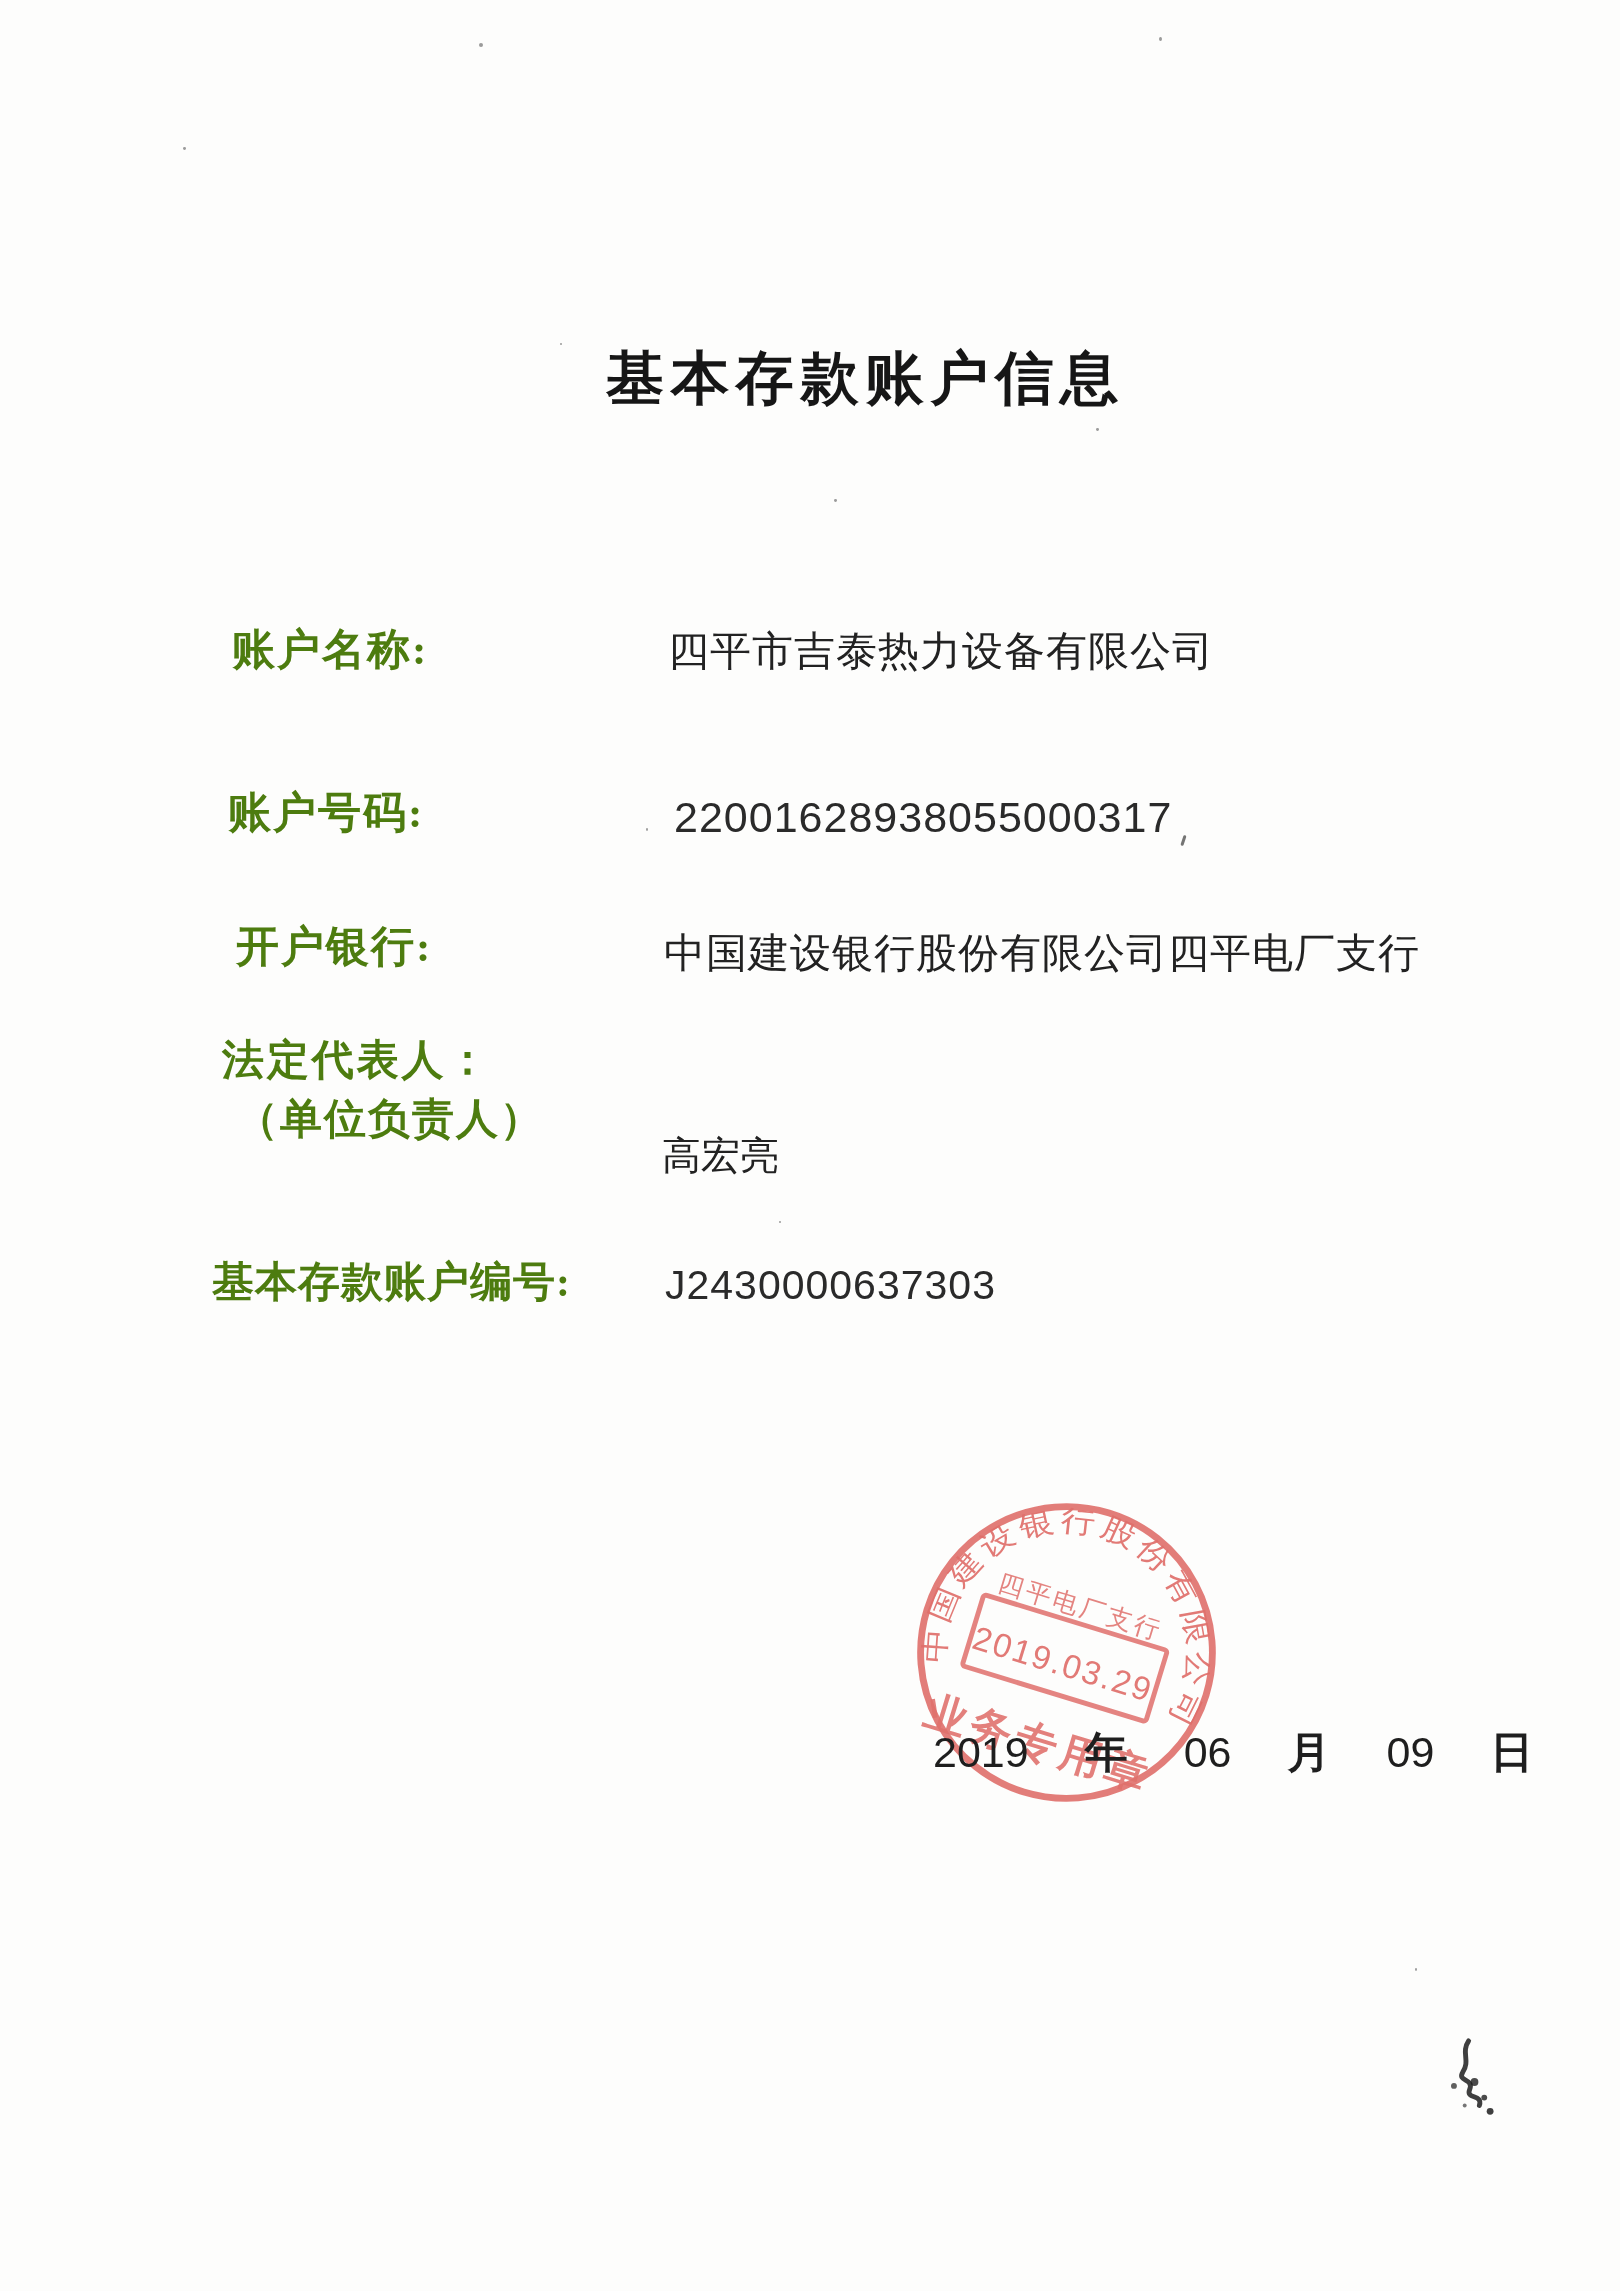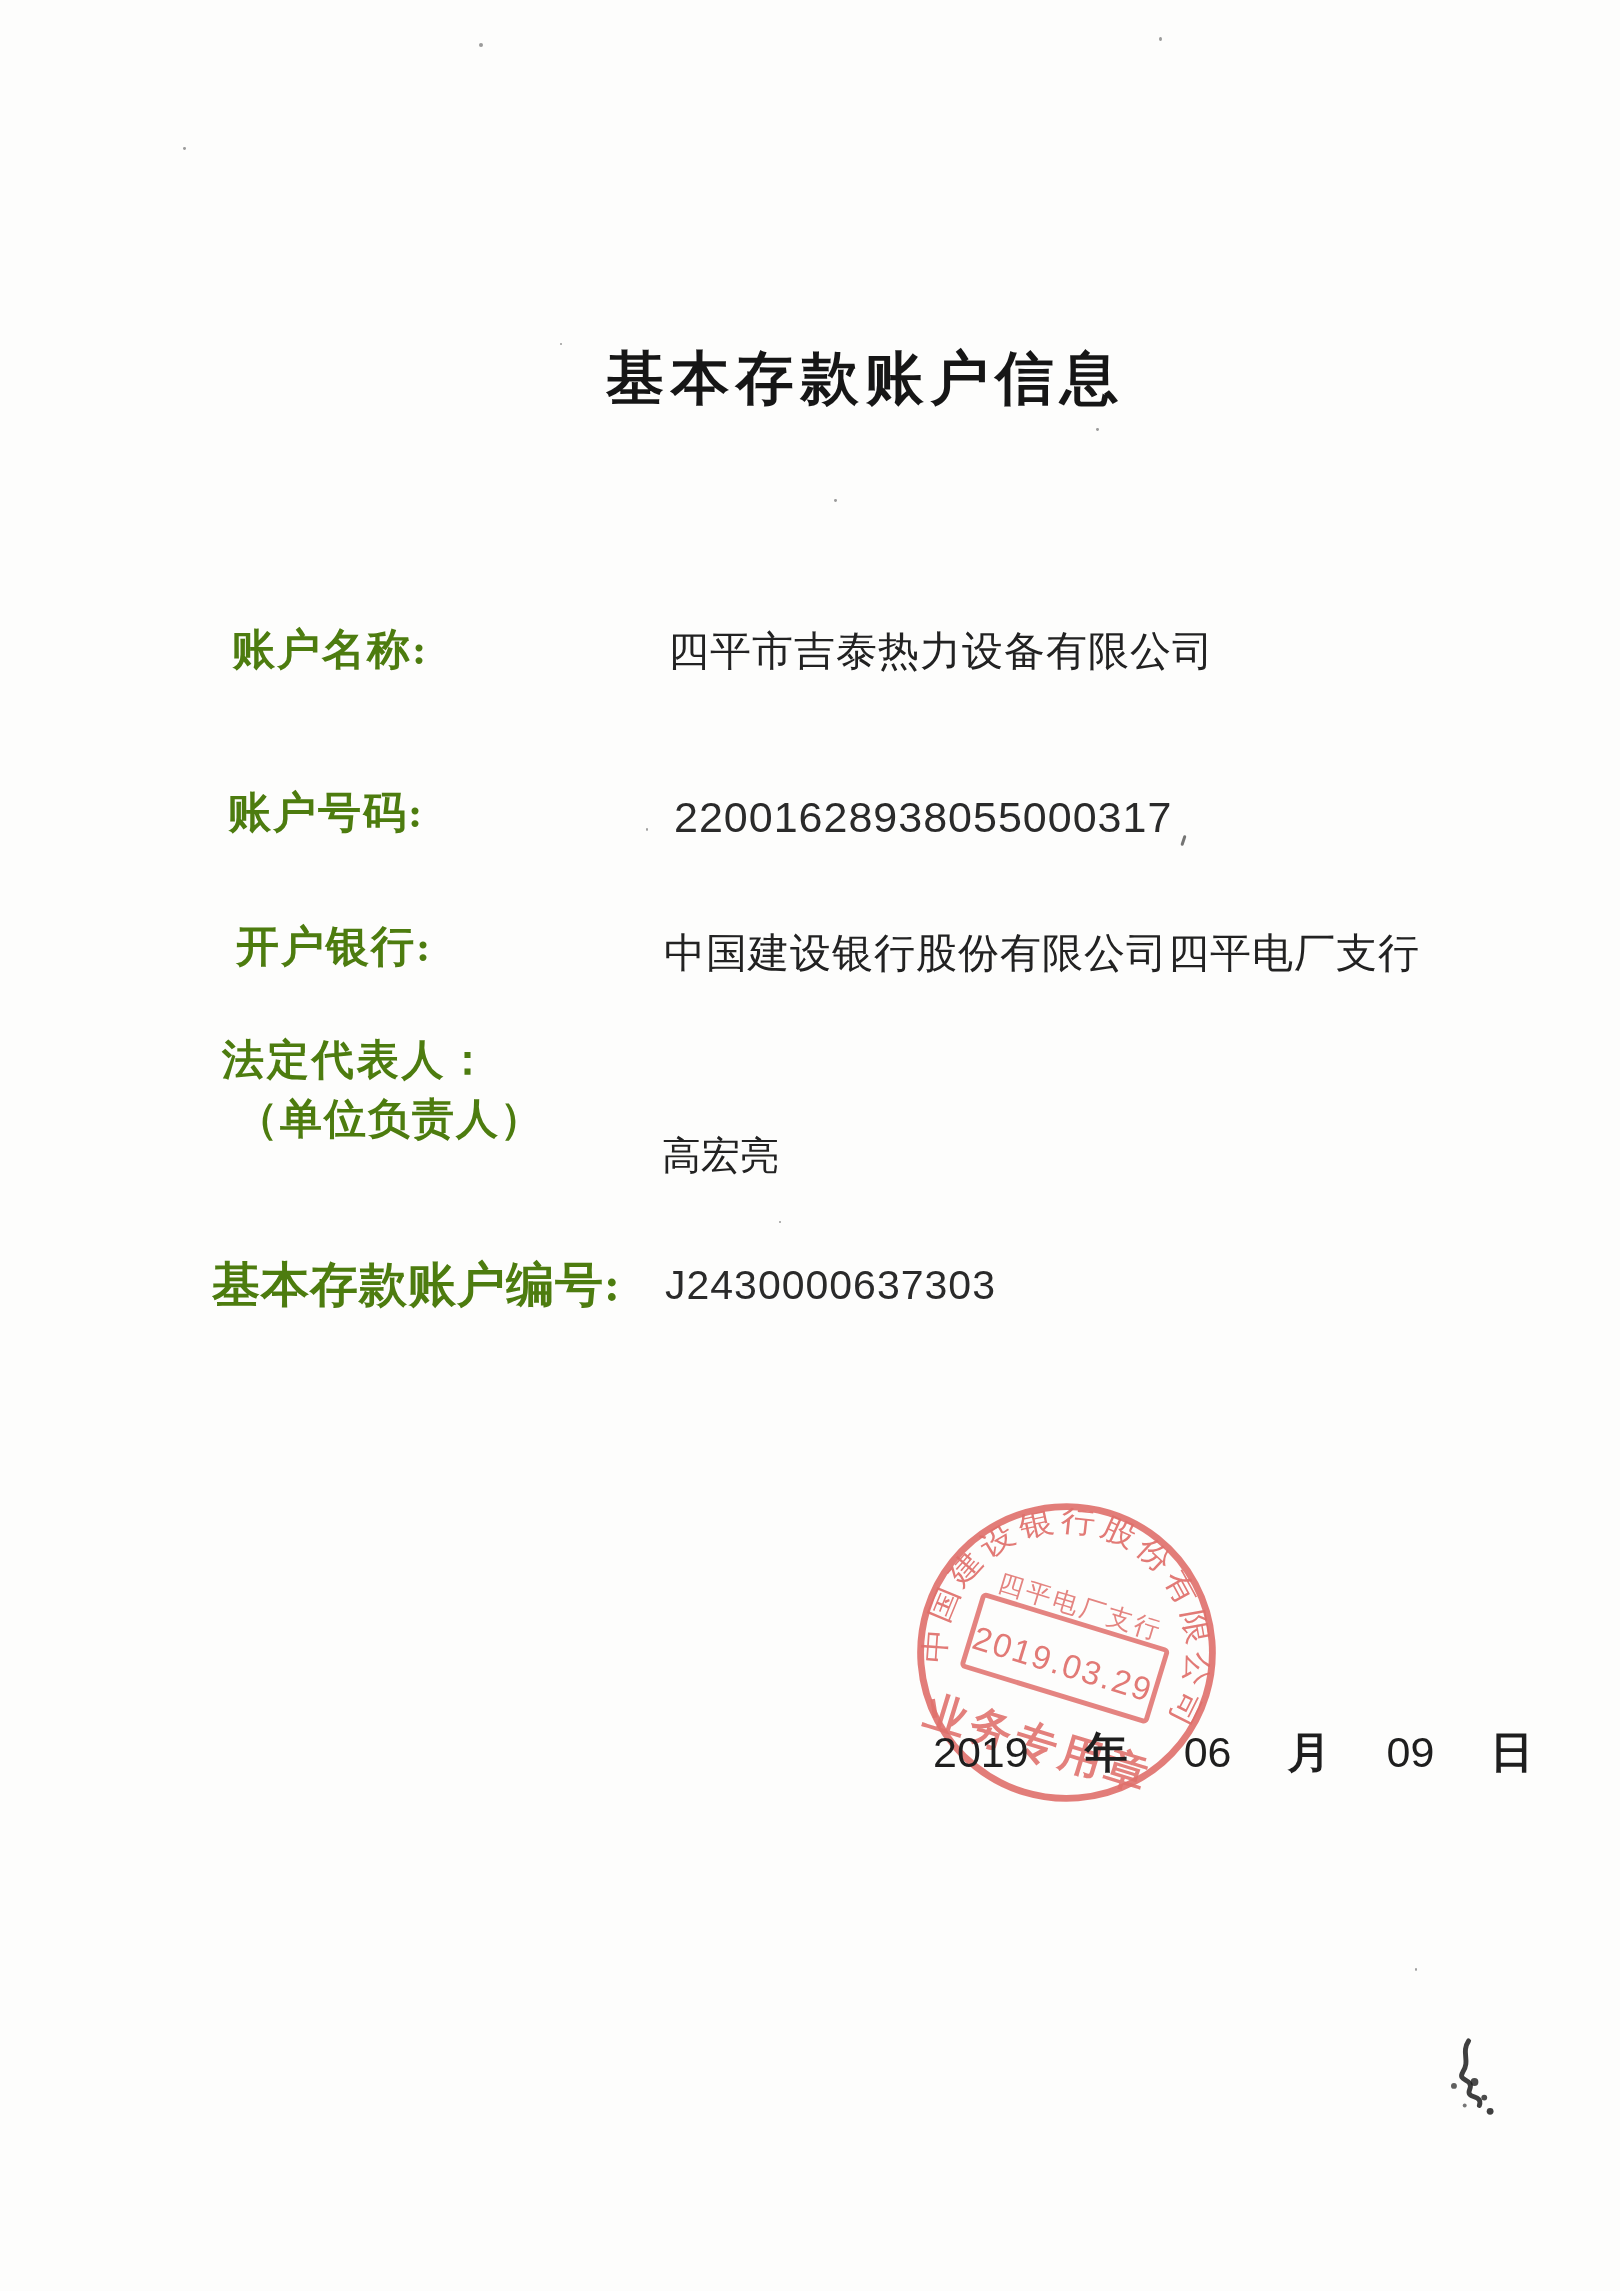--- a/index.html
+++ b/index.html
@@ -21,21 +21,21 @@
 
   .r1-label{left:232px;top:628px;font-size:43px;letter-spacing:2px;}
   .r1-value{left:668px;top:631px;}
   .r2-label{left:228px;top:791px;font-size:43px;letter-spacing:2px;}
   .r2-value{left:674px;top:796px;font-size:43px;letter-spacing:1px;}
   .r3-label{left:236px;top:925px;font-size:43px;letter-spacing:2px;}
   .r3-value{left:664px;top:933px;}
   .r4-label1{left:222px;top:1039px;font-size:42px;letter-spacing:2.9px;}
   .r4-label2{left:199px;top:1098px;font-size:42px;letter-spacing:2px;margin-left:37px;}
   .r4-value{left:662px;top:1096px;font-size:39px;margin-top:40px;}
-  .r5-label{left:212px;top:1261px;font-size:48px;letter-spacing:1px;}
+  .r5-label{left:212px;top:1261px;font-size:42px;letter-spacing:1px;}
   .r5-value{left:665px;top:1265px;font-size:41px;letter-spacing:1px;}
 
   .date-line{
     left:933px;top:1731px;display:flex;gap:56px;align-items:baseline;
     font-family:"Liberation Sans","DejaVu Sans",sans-serif;
     font-size:43px;color:#1e1e1e;
   }
   .date-line .cjk{font-family:"Liberation Serif","DejaVu Serif",serif;font-weight:600;}
 
   .stamp{left:902px;top:1488px;width:329px;height:329px;}

